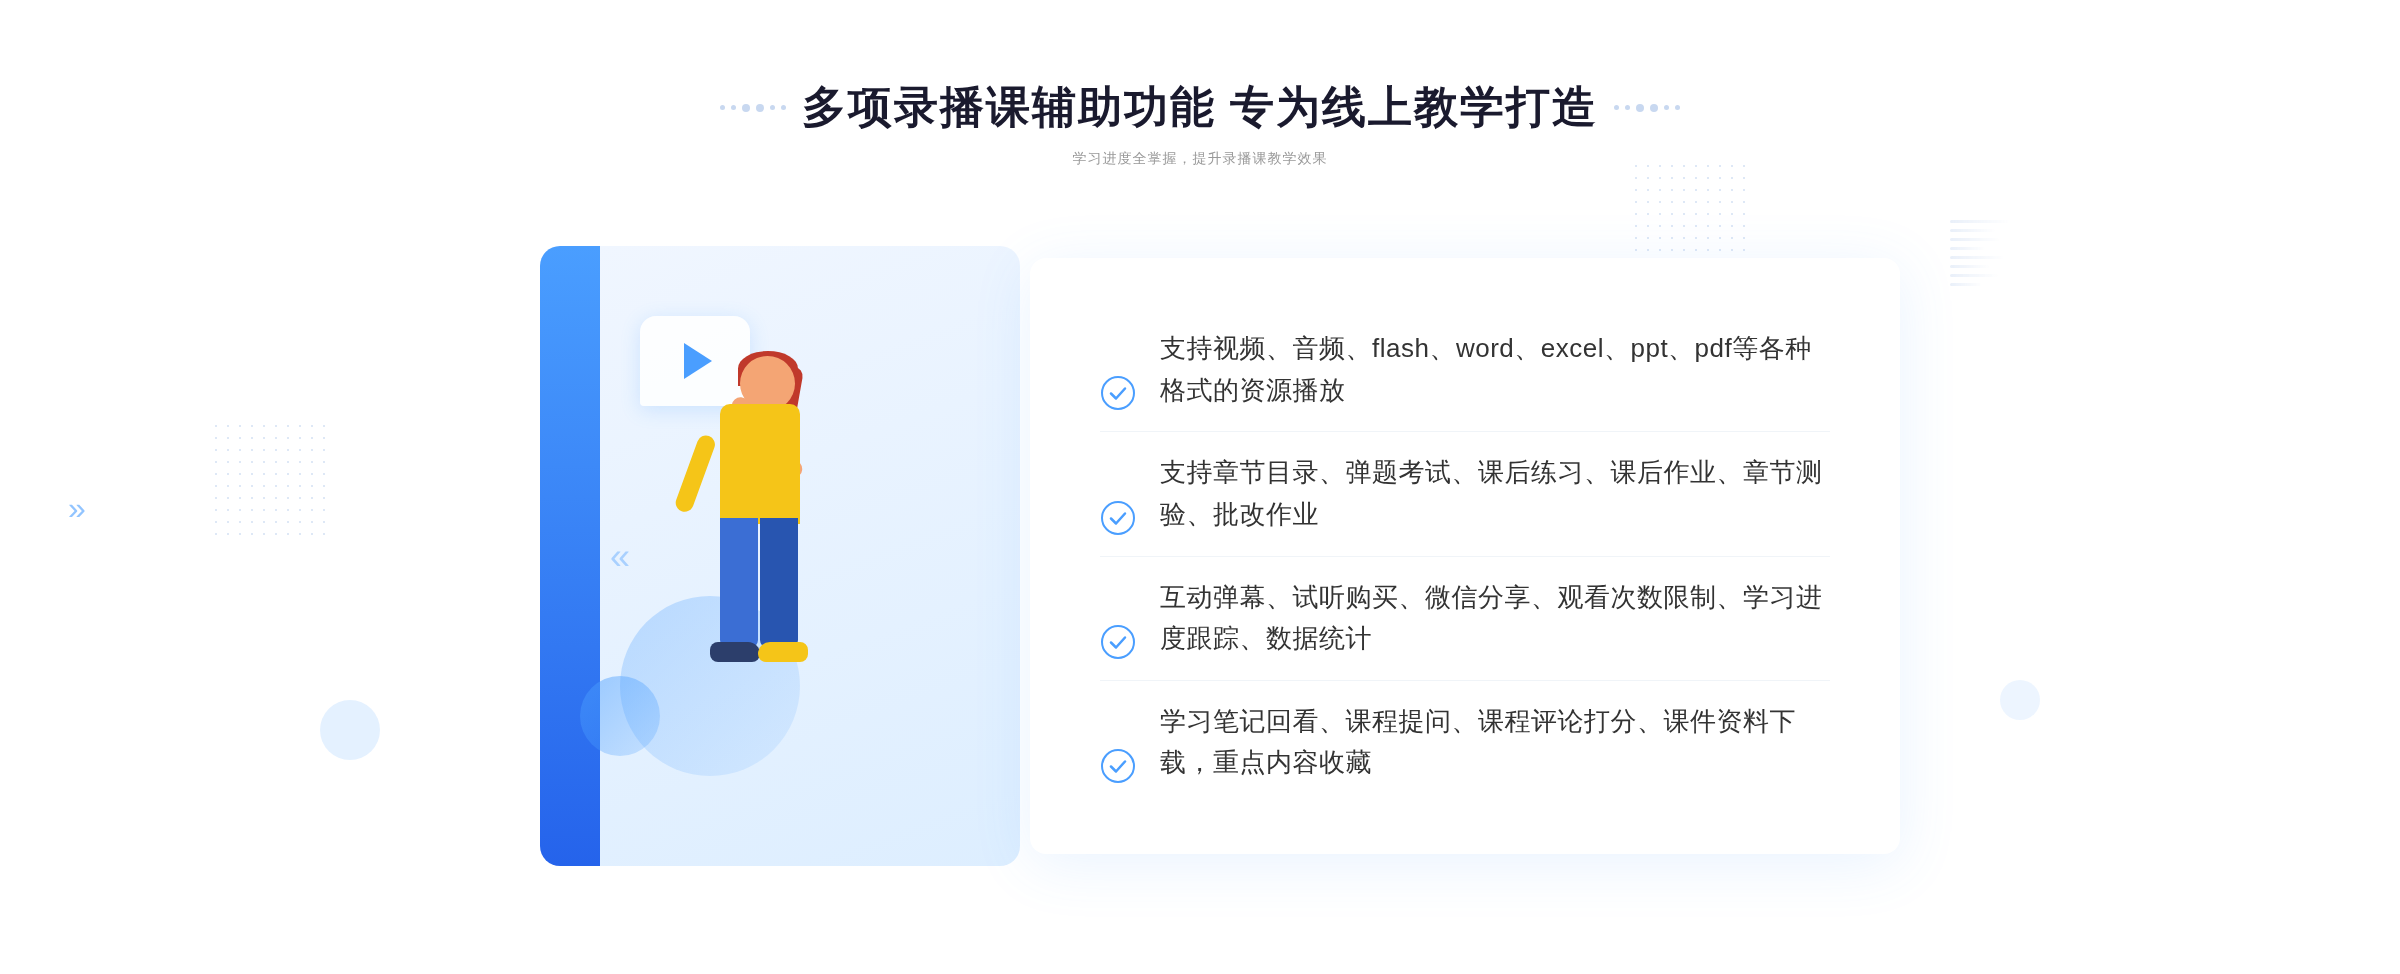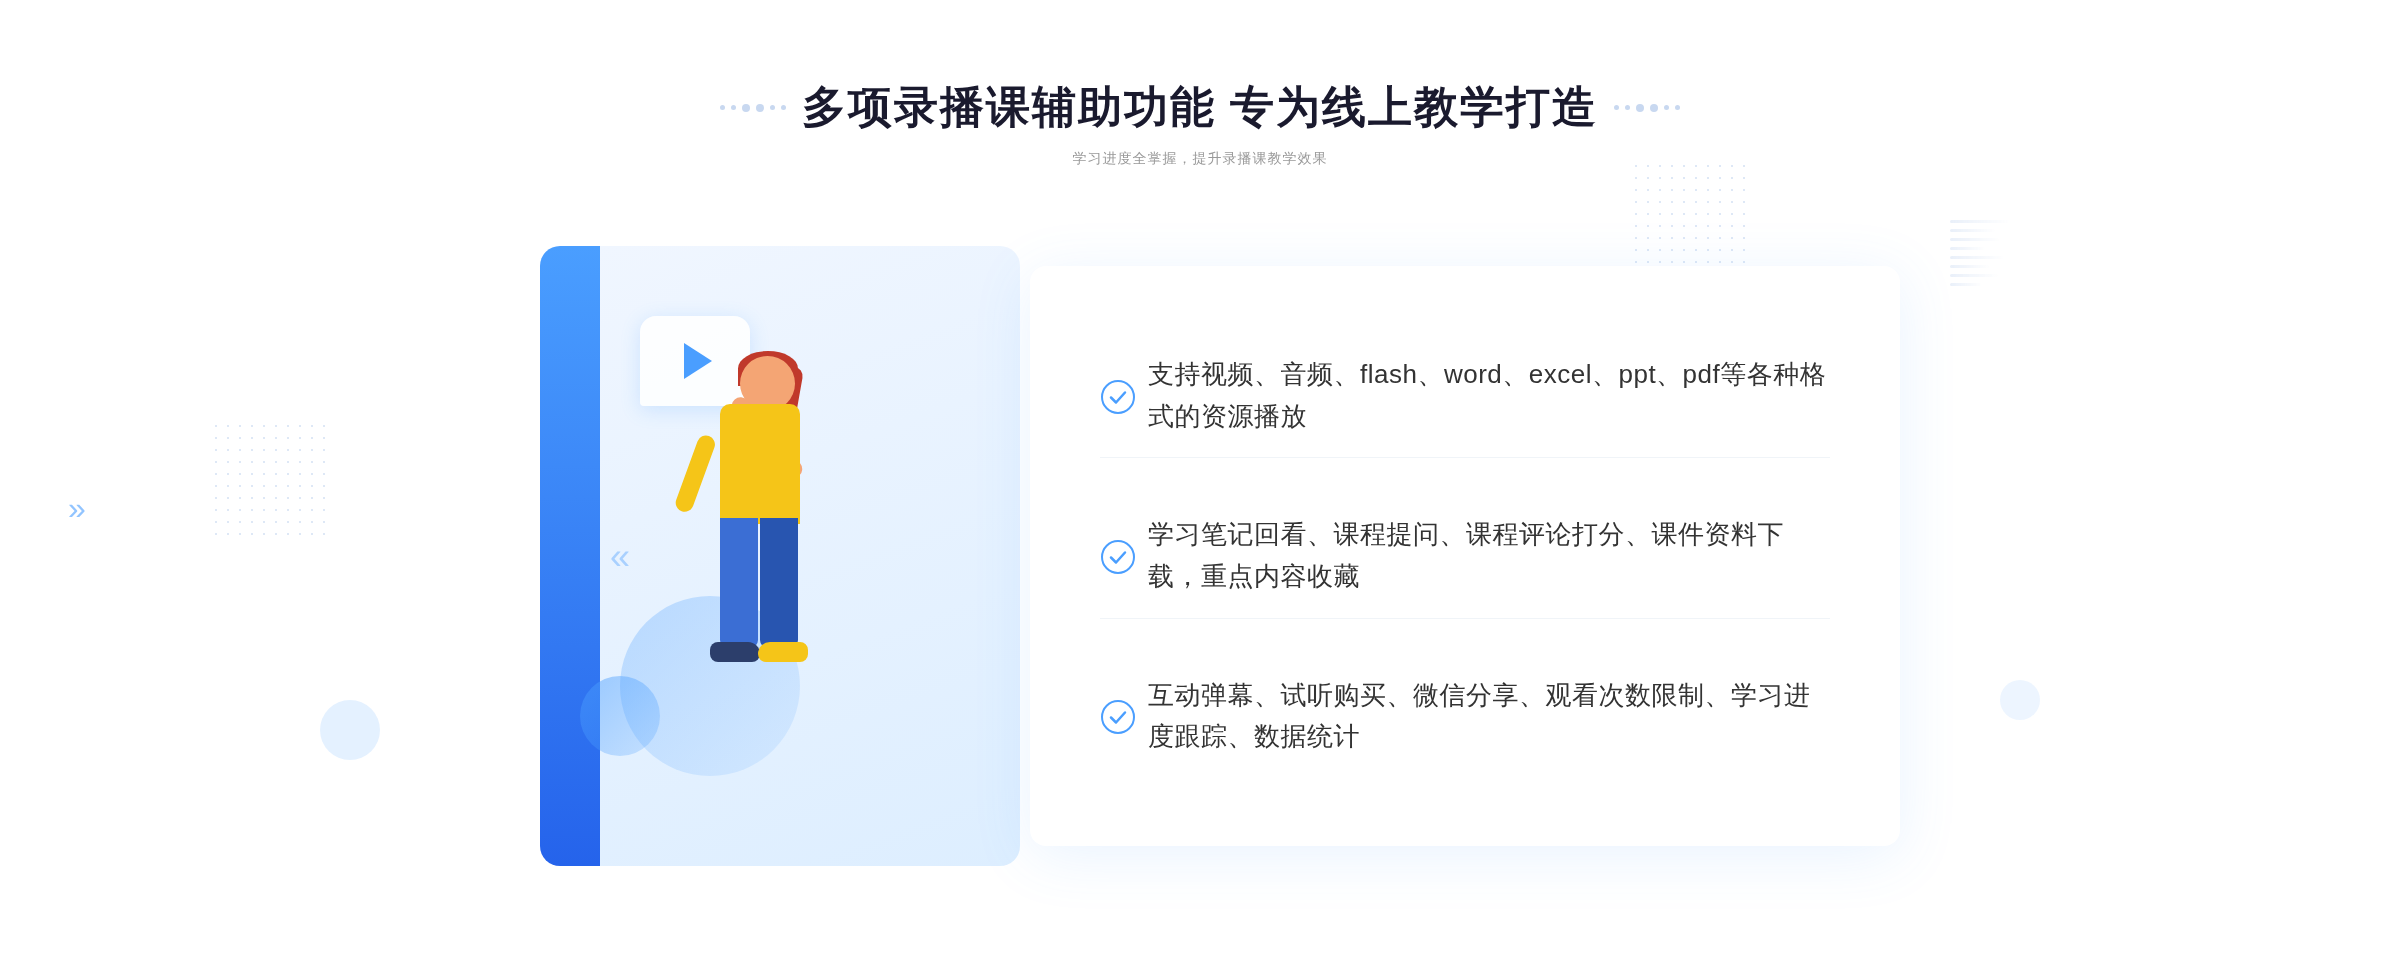--- a/index.html
+++ b/index.html
@@ -329,22 +329,22 @@
       margin-left: -30px;
       z-index: 2;
       min-height: 580px;
       display: flex;
       flex-direction: column;
       justify-content: space-around;
     }
 
     .feature-item {
       display: flex;
-      align-items: center;
-      gap: 12px;
+      align-items: flex-end;
+      gap: 24px;
       padding: 20px 0;
     }
 
     .feature-item:not(:last-child) {
       border-bottom: 1px solid #f0f4f8;
     }
 
     .check-icon {
       width: 36px;
       height: 36px;
@@ -482,41 +482,50 @@
       <div class="feature-item">
         <div class="check-icon">
           <svg viewBox="0 0 36 36" fill="none" xmlns="http://www.w3.org/2000/svg">
             <circle cx="18" cy="18" r="16" stroke="#4a9eff" stroke-width="2"></circle>
             <path d="M11 18.5l5 5 9-10" stroke="#4a9eff" stroke-width="2.5" stroke-linecap="round" stroke-linejoin="round"></path>
           </svg>
         </div>
         <span class="feature-text">支持视频、音频、flash、word、excel、ppt、pdf等各种格式的资源播放</span>
       </div>
 
+      <div class="feature-item">
+        <div class="check-icon">
+          <svg viewBox="0 0 36 36" fill="none" xmlns="http://www.w3.org/2000/svg">
+            <circle cx="18" cy="18" r="16" stroke="#4a9eff" stroke-width="2"></circle>
+            <path d="M11 18.5l5 5 9-10" stroke="#4a9eff" stroke-width="2.5" stroke-linecap="round" stroke-linejoin="round"></path>
+          </svg>
+        </div>
+        <span class="feature-text">支持章节目录、弹题考试、课后练习、课后作业、章节测验、批改作业</span>
+      </div>
+
+      <div class="feature-item">
+        <div class="check-icon">
+          <svg viewBox="0 0 36 36" fill="none" xmlns="http://www.w3.org/2000/svg">
+            <circle cx="18" cy="18" r="16" stroke="#4a9eff" stroke-width="2"></circle>
+            <path d="M11 18.5l5 5 9-10" stroke="#4a9eff" stroke-width="2.5" stroke-linecap="round" stroke-linejoin="round"></path>
+          </svg>
+        </div>
+        <span class="feature-text">互动弹幕、试听购买、微信分享、观看次数限制、学习进度跟踪、数据统计</span>
+      </div>
 
       <div class="feature-item">
         <div class="check-icon">
           <svg viewBox="0 0 36 36" fill="none" xmlns="http://www.w3.org/2000/svg">
             <circle cx="18" cy="18" r="16" stroke="#4a9eff" stroke-width="2"></circle>
             <path d="M11 18.5l5 5 9-10" stroke="#4a9eff" stroke-width="2.5" stroke-linecap="round" stroke-linejoin="round"></path>
           </svg>
         </div>
         <span class="feature-text">学习笔记回看、课程提问、课程评论打分、课件资料下载，重点内容收藏</span>
       </div>
 
-      <div class="feature-item">
-        <div class="check-icon">
-          <svg viewBox="0 0 36 36" fill="none" xmlns="http://www.w3.org/2000/svg">
-            <circle cx="18" cy="18" r="16" stroke="#4a9eff" stroke-width="2"></circle>
-            <path d="M11 18.5l5 5 9-10" stroke="#4a9eff" stroke-width="2.5" stroke-linecap="round" stroke-linejoin="round"></path>
-          </svg>
-        </div>
-        <span class="feature-text">互动弹幕、试听购买、微信分享、观看次数限制、学习进度跟踪、数据统计</span>
-      </div>
-
     </div>
 
   </div>
 
   <div class="deco-lines">
     <div class="deco-line"></div>
     <div class="deco-line"></div>
     <div class="deco-line"></div>
     <div class="deco-line"></div>
     <div class="deco-line"></div>

